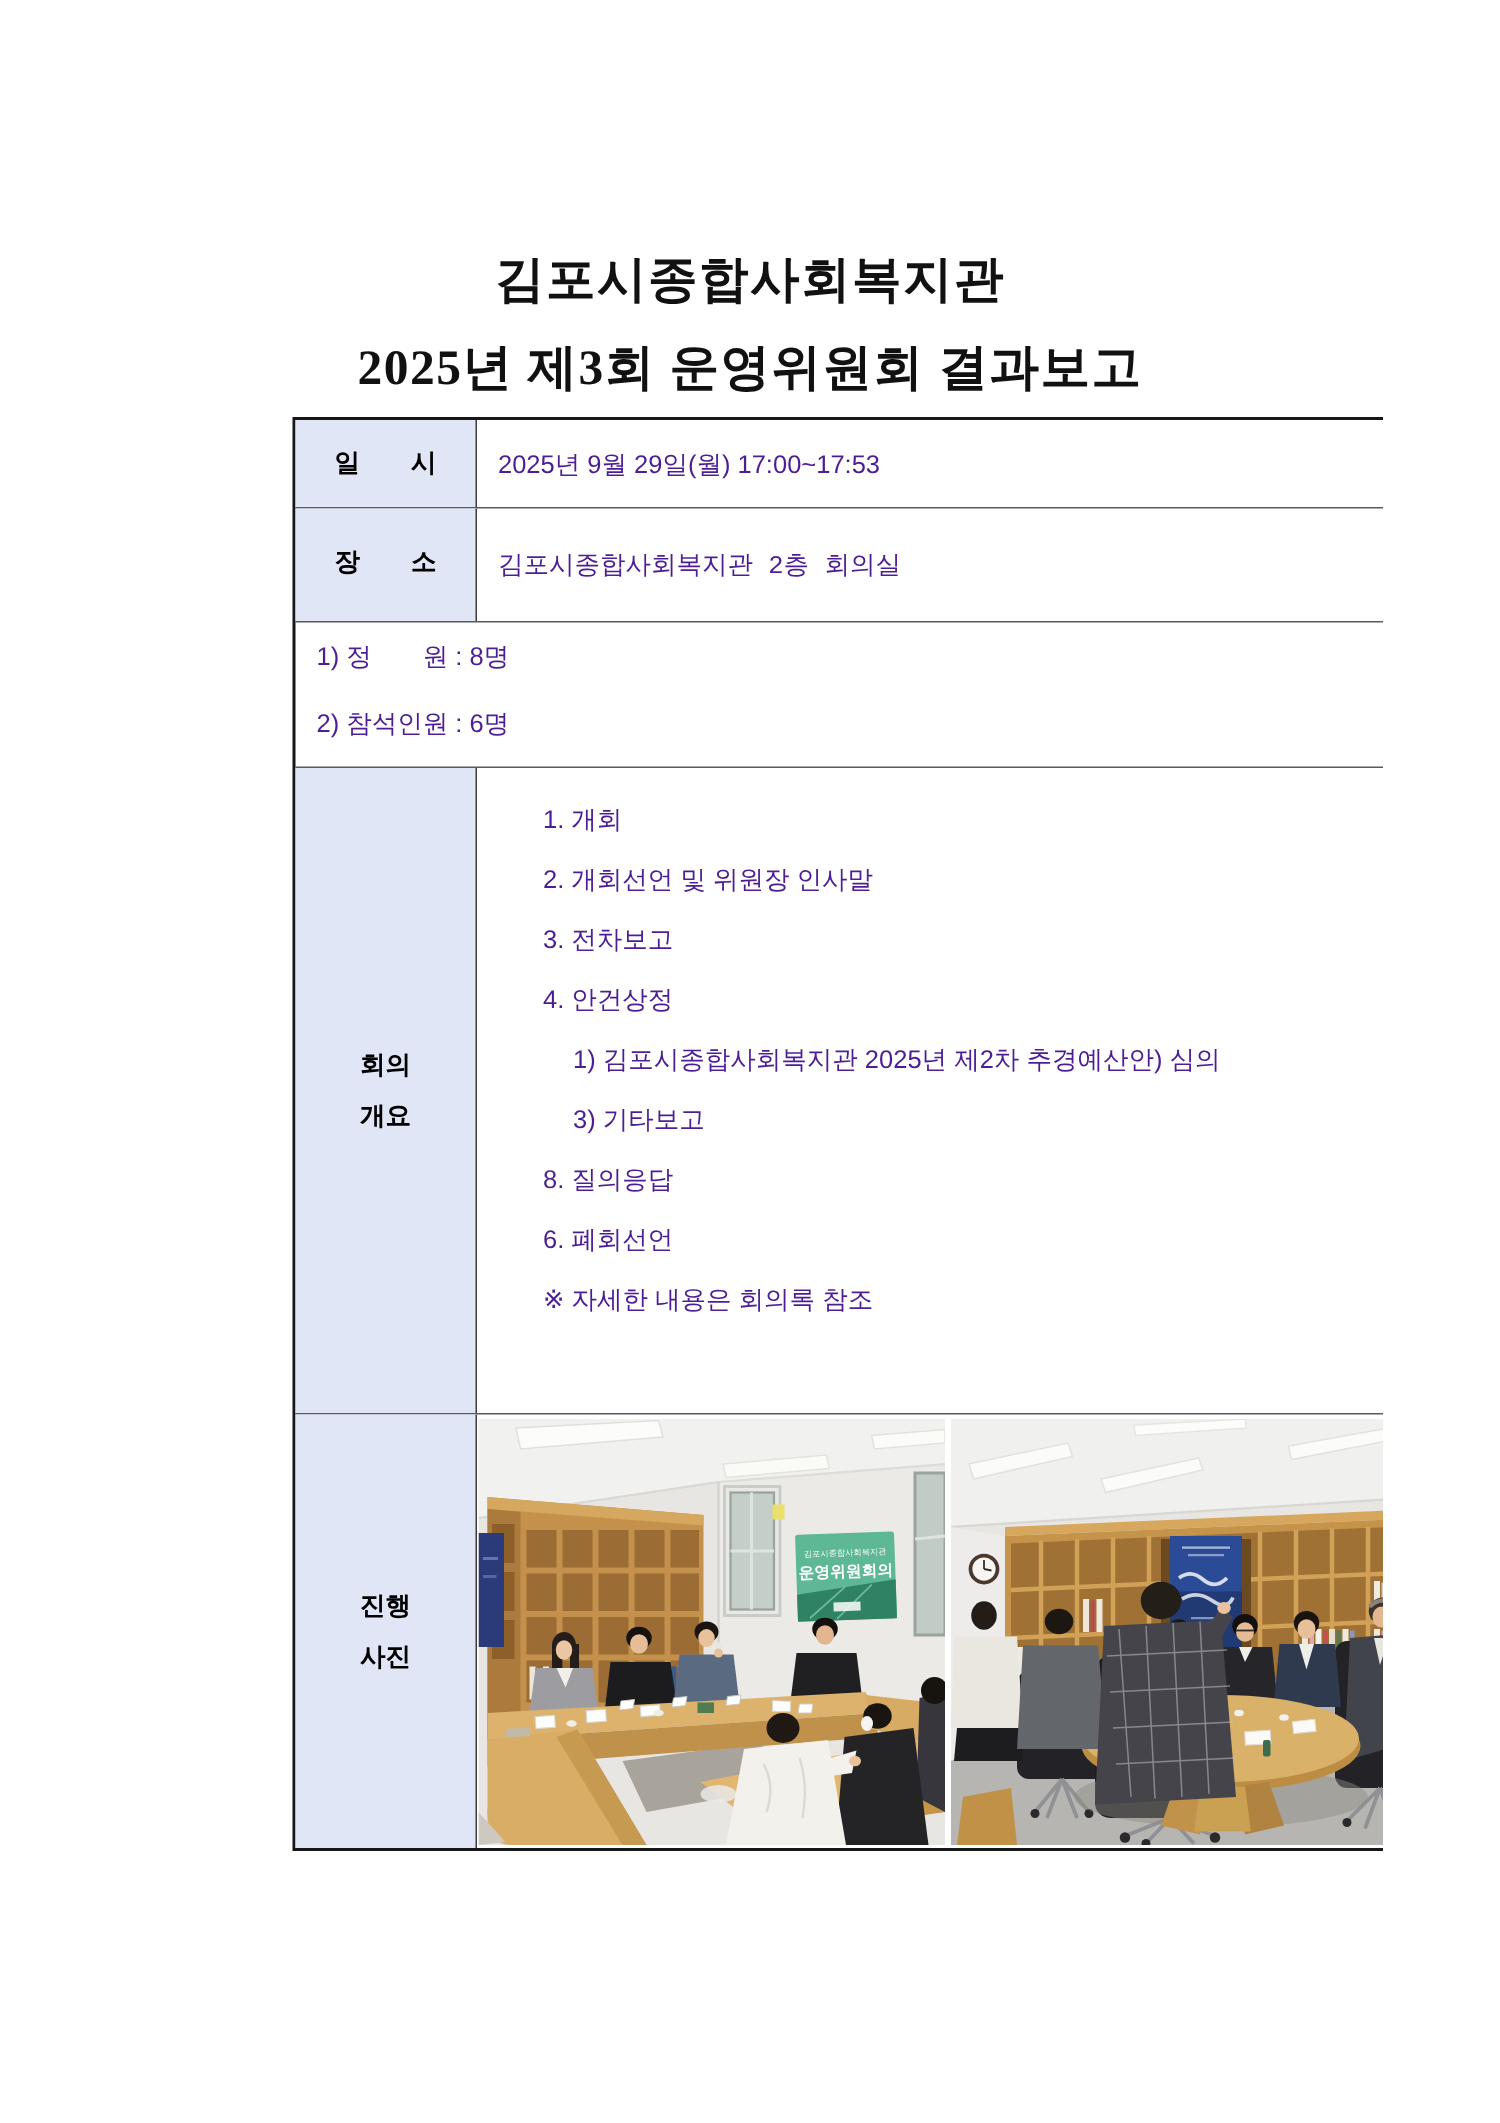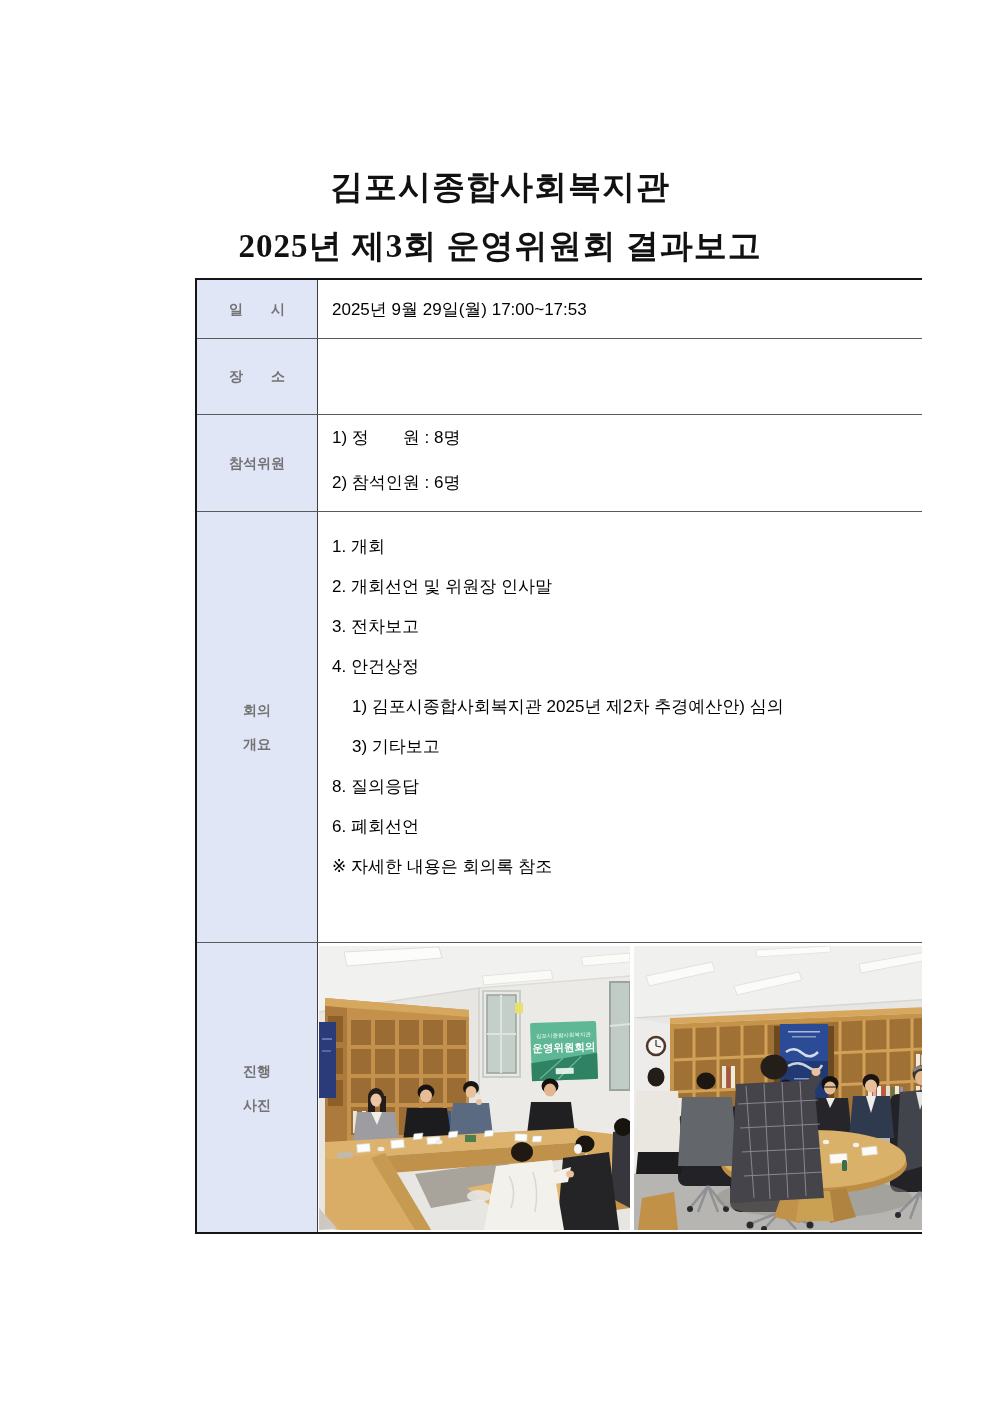--- a/index.html
+++ b/index.html
@@ -23,28 +23,28 @@
     background:#fff;
   }
   .row { display:flex; flex-direction:row; border-bottom:1px solid #5a5a5a; }
   .row:last-child { border-bottom:none; }
   .r1 { height:59px; } .r2 { height:76px;font-family:Liberation Mono, monospace; } .r3 { height:97px; }
   .r4 { height:431px; } .r5 { flex:1; }
   .label-cell {
     width:121px; flex:0 0 121px; background:#e1e6f7;
     border-right:1px solid #3c3c3c;
     display:flex; flex-direction:column; align-items:center; justify-content:center;
-    font-weight:bold; font-size:14px; color:#737373; line-height:34px;
+    font-weight:bold; font-size:17px; color:#000000; line-height:34px;
     text-align:right;
   }
-  .content-cell { flex:1; font-size:17px; color:#000000; overflow:hidden; }
+  .content-cell { flex:1; font-size:17px; color:#4c1d95; overflow:hidden; }
   .vcenter { display:flex; align-items:center; padding-left:14px; }
   .col2 { display:flex; flex-direction:column; justify-content:flex-start; padding-left:14px; line-height:45px; }
   .agenda { padding:15px 0 0 14px; }
-  .agenda-line { line-height:40px; white-space:nowrap; }
+  .agenda-line { line-height:40px; white-space:nowrap;margin-left:30px; }
   .agenda-line.sub { padding-left:20px; }
   .photos-cell { display:flex; align-items:center; padding:2px 1px; gap:4px; }
   .photo { display:block; flex:0 0 auto; }
 </style>
 </head>
 <body>
 
 <div class="page">
 
   <div class="title">
@@ -54,24 +54,24 @@
 
   <div class="doc-table">
 
     <div class="row r1">
       <div class="label-cell">일　　시</div>
       <div class="content-cell vcenter">2025년 9월 29일(월) 17:00~17:53</div>
     </div>
 
     <div class="row r2">
       <div class="label-cell">장　　소</div>
+      <div class="content-cell vcenter">김포시종합사회복지관 2층 회의실</div>
     </div>
 
     <div class="row r3">
-      <div class="label-cell">참석위원</div>
       <div class="content-cell col2">
         <div>1) 정　　원 : 8명</div>
         <div>2) 참석인원 : 6명</div>
       </div>
     </div>
 
     <div class="row r4">
       <div class="label-cell">
         <div>회의</div>
         <div>개요</div>

